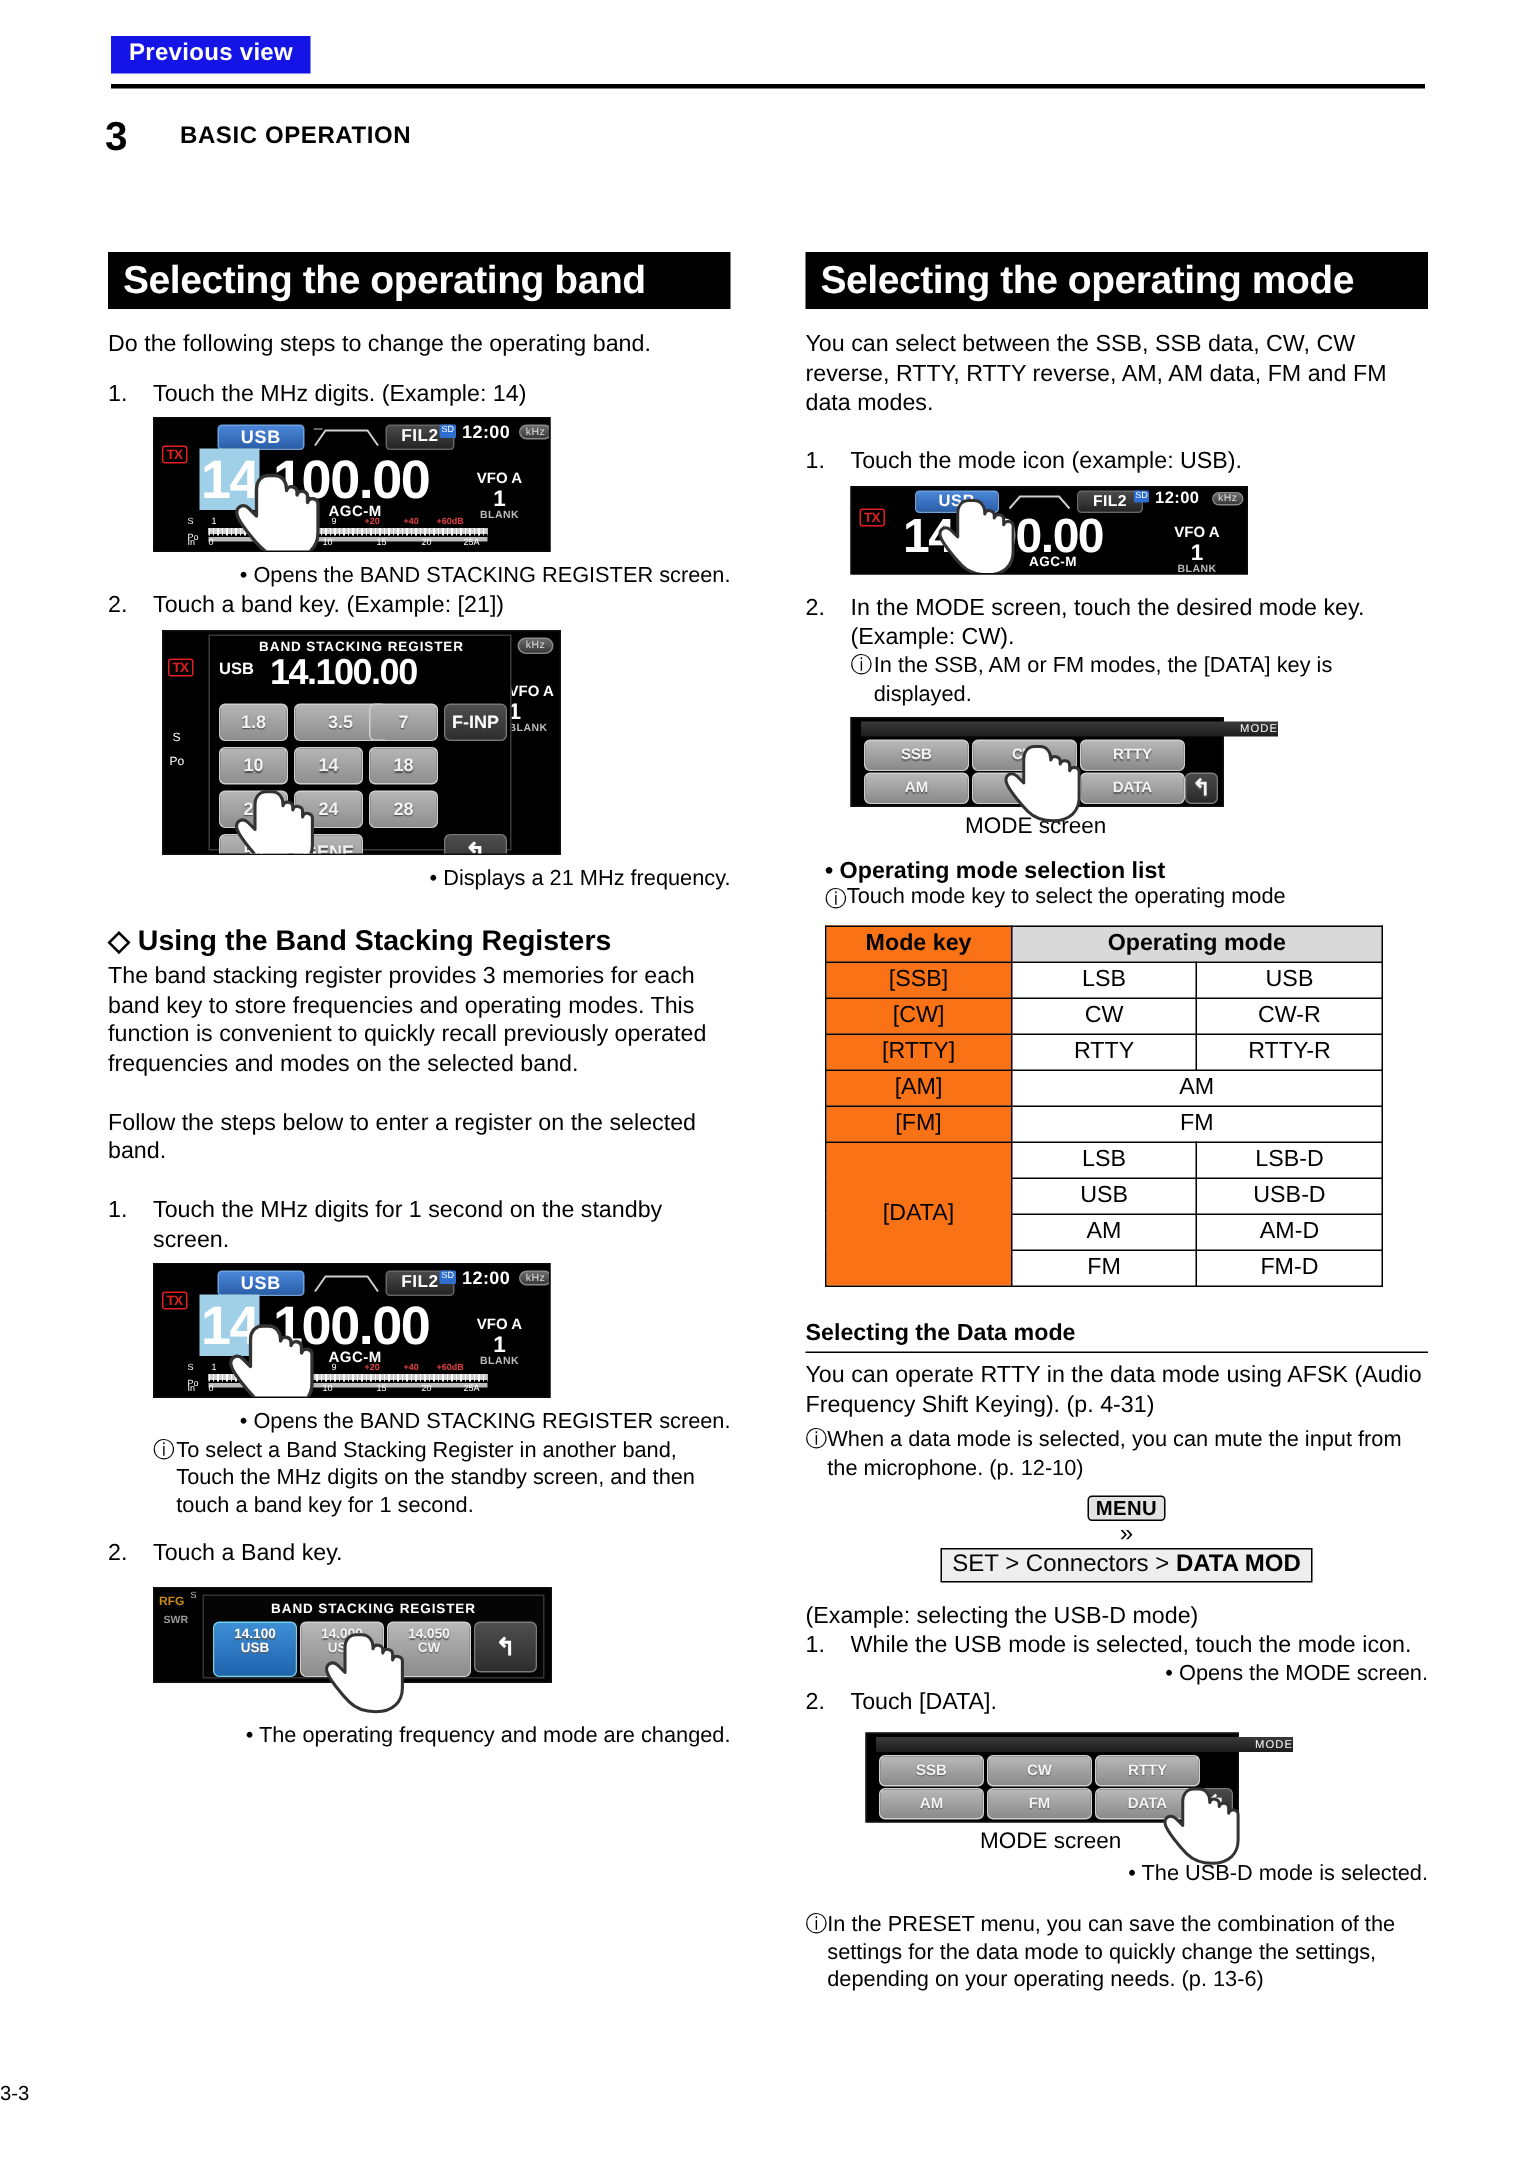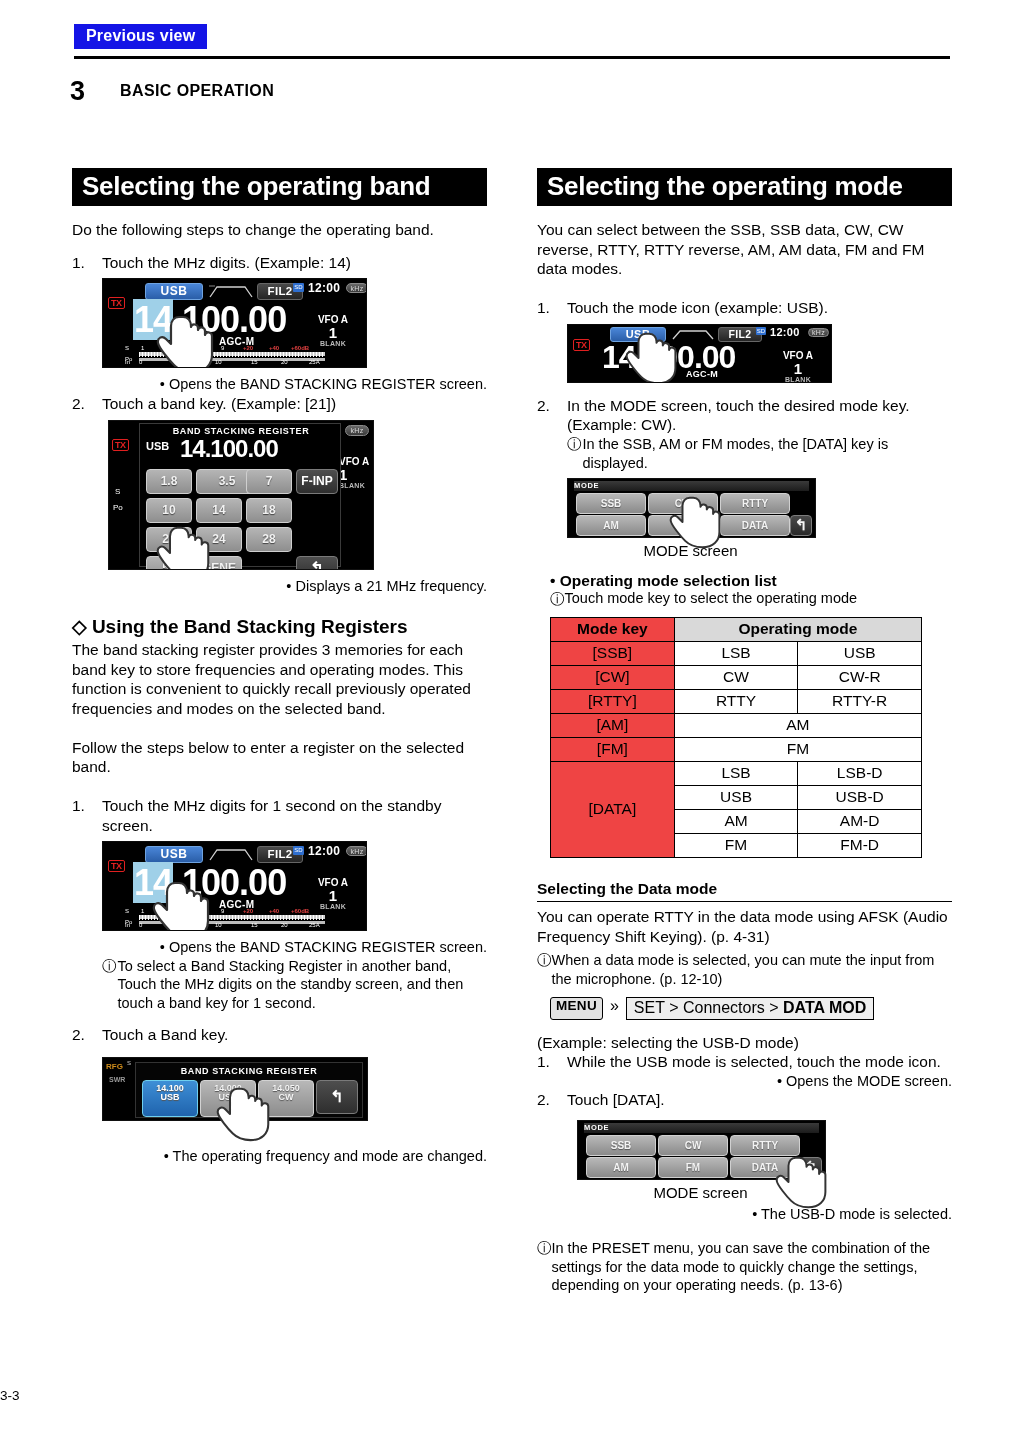--- a/index.html
+++ b/index.html
@@ -29,33 +29,33 @@
   .numitem .t{flex:1;}
   .bullet{font-size:14.5px;line-height:1.27;padding-left:30px;text-align:right;}
   .note{font-size:14.5px;line-height:1.27;padding-left:30px;display:flex;}
   .note .ic{flex:none;margin-right:1px;}
   .note .tx{flex:1;}
   .subhead{font-size:18.5px;font-weight:bold;margin-top:20px;margin-bottom:2px;}
   .dmono{font-size:19px;}
 
   .subhead2{font-size:15.5px;font-weight:bold;border-bottom:1.6px solid #000;padding-bottom:3px;margin-bottom:5px;}
 
-  .menuline{display:flex;margin-top:9px;padding-left:13px;font-size:15.5px;}
+  .menuline{display:flex;align-items:center;margin-top:9px;padding-left:13px;font-size:15.5px;flex-direction:column;}
   .menubox{border:1.4px solid #000;background:#e2e2e2;border-radius:3px;padding:0px 5px;font-weight:bold;font-size:13.5px;letter-spacing:.3px;}
   .chev{margin:0 7px;font-size:16px;}
   .setbox{border:1.4px solid #000;background:#eeeeee;padding:1px 7px 2px 7px;font-size:16px;}
   .setbox b{font-weight:bold;}
 
   .caption{text-align:center;font-size:15px;margin-top:4px;}
 
   
   table.modes{border-collapse:collapse;margin-top:8px;font-size:15.5px;width:372px;}
   table.modes td,table.modes th{border:1.3px solid #000;text-align:center;height:20px;padding:1px 0 2px 0;font-weight:normal;}
   table.modes .hdr{background:#d9d9d9;font-weight:bold;}
-  table.modes .keycol{background:#ef4444;width:124px;}
+  table.modes .keycol{background:#f97316;width:124px;}
   table.modes .mcol{width:124px;}
 
   
   .scr{position:relative;background:#000;overflow:hidden;}
   .scr *{box-sizing:border-box;}
 
   .vfo-screen{width:263px;height:88px;border:1px solid #0a0a0a;}
   .tx-badge{position:absolute;left:5px;top:18px;color:#e02020;border:1.4px solid #e02020;border-radius:2px;font-size:9px;font-weight:bold;padding:0 2px;letter-spacing:-.5px;}
   .mode-chip{position:absolute;background:linear-gradient(#4a86d8,#2a5ea8);color:#fff;font-size:12px;font-weight:bold;text-align:center;border-radius:3px;border:1px solid #6fa3e0;letter-spacing:.5px;}
   .fil-chip{position:absolute;background:linear-gradient(#4a4a4a,#242424);color:#fff;font-size:11.5px;font-weight:bold;text-align:center;border-radius:3px;border:1px solid #666;letter-spacing:.3px;}
@@ -85,21 +85,21 @@
   .bsr-panel{position:absolute;background:#000;border:1px solid #3a3a3a;}
   .bsr-title{position:absolute;color:#fff;font-size:9px;font-weight:bold;text-align:center;letter-spacing:.6px;}
   .bsr-usb{position:absolute;color:#fff;font-size:11px;font-weight:bold;}
   .bsr-freq{position:absolute;color:#fff;font-size:24px;font-weight:bold;letter-spacing:-1px;}
   .bkey{position:absolute;background:linear-gradient(#b5b5b5,#8e8e8e);border:1px solid #cfcfcf;border-radius:4px;color:#f2f2f2;font-size:12px;font-weight:bold;display:flex;align-items:center;justify-content:center;text-shadow:0 1px 1px #444;}
   .bkey-dark{background:linear-gradient(#4e4e4e,#2e2e2e);border:1px solid #7a7a7a;color:#fff;}
   .bsr-side{position:absolute;color:#fff;font-size:8px;}
 
   
   .mode-screen{width:247px;height:58px;background:#000;border:1px solid #111;position:relative;}
-  .mode-hdr{position:absolute;left:6px;top:2px;width:235px;height:10px;background:linear-gradient(#3a3a3a,#1c1c1c);color:#fff;font-size:7.5px;font-weight:bold;text-align:left;letter-spacing:.7px;line-height:10px;}
+  .mode-hdr{position:absolute;left:6px;top:2px;width:278px;height:10px;background:linear-gradient(#3a3a3a,#1c1c1c);color:#fff;font-size:7.5px;font-weight:normal;text-align:right;letter-spacing:.7px;line-height:10px;}
   .mkey{position:absolute;background:linear-gradient(#b8b8b8,#8a8a8a);border:1px solid #d0d0d0;border-radius:4px;color:#f4f4f4;font-size:10px;font-weight:bold;display:flex;align-items:center;justify-content:center;text-shadow:0 1px 1px #555;}
   .mkey-back{background:linear-gradient(#4a4a4a,#2a2a2a);border:1px solid #7d7d7d;font-size:15px;}
 
   
   .bsr2-screen{width:264px;height:62px;background:#000;border:1px solid #111;position:relative;}
   .rfg{position:absolute;left:3px;top:4px;color:#cc8a1a;font-size:8px;font-weight:bold;}
   .swr{position:absolute;left:6px;top:18px;color:#999;font-size:7px;font-weight:bold;}
   .sLbl{position:absolute;left:24px;top:2px;color:#ccc;font-size:6px;}
   .bsr2-panel{position:absolute;left:32px;top:4px;width:226px;height:54px;background:#050505;border:1px solid #333;}
   .memkey{position:absolute;background:linear-gradient(#b8b8b8,#8c8c8c);border:1px solid #d2d2d2;border-radius:4px;color:#f5f5f5;font-size:9px;font-weight:bold;text-align:center;line-height:1.05;padding-top:3px;text-shadow:0 1px 1px #555;}

